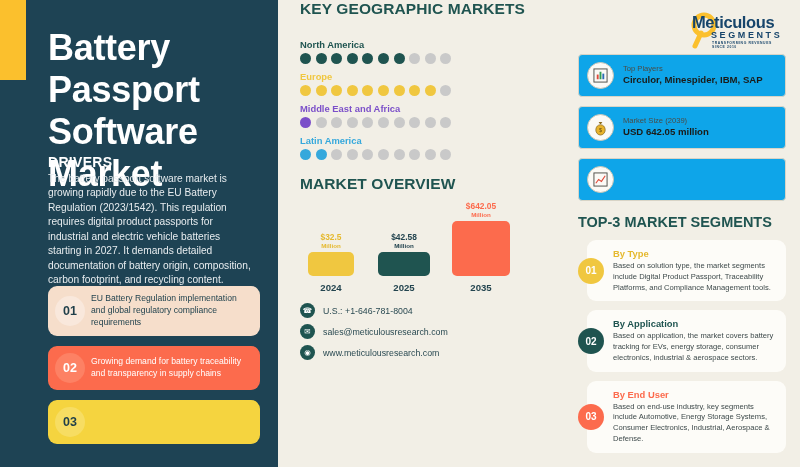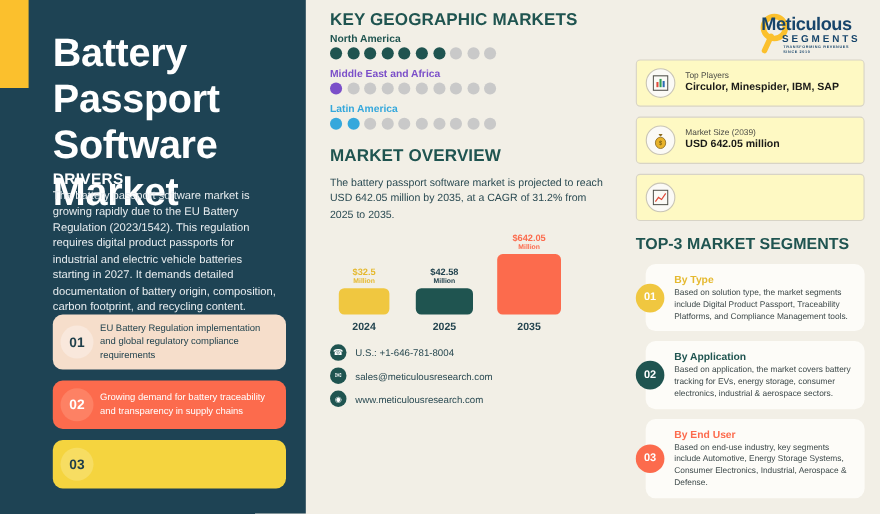--- a/index.html
+++ b/index.html
@@ -57,25 +57,25 @@
     font-size: 12.5px; font-weight: bold; color: #1F3F4A;
     margin-right: 6px;
   }
   .c1 .driver-num { background: #F9E8DC; }
   .c2 .driver-num { background: #FD8164; color: #ffffff; }
   .c3 .driver-num { background: #F7DD62; }
   .driver-text { font-size: 8.6px; line-height: 1.38; color: #23444F; }
   .c2 .driver-text { color: #ffffff; }
 
   
-  .middle { position: relative; width: 290px; flex: 0 0 290px; padding: 10px 0 0 22px; }
+  .middle { position: relative; width: 290px; flex: 0 0 290px; padding: 0 0 0 22px; }
   .sec-title {
     color: #1F5450; font-size: 15.5px; font-weight: bold; letter-spacing: 0.1px;
   }
-  .geo-list { margin-top: 1px; }
+  .geo-list { margin-top: 21px; }
   .geo-row { margin-bottom: 7px; }
   .geo-label { font-size: 9.4px; font-weight: bold; margin-bottom: 3px; }
   .dots { display: flex; gap: 4.6px; }
   .dot { width: 11px; height: 11px; border-radius: 50%; background: #C9C9C9; }
 
   .mo-block { margin-top: 15px; }
   .mo-desc {
     margin-top: 9px; width: 250px;
     font-size: 9.6px; line-height: 1.5; color: #2A4A52;
   }
@@ -116,21 +116,21 @@
     font-size: 9px; font-weight: bold; color: #17456B; letter-spacing: 2.6px;
   }
   .logo-tag {
     position: absolute; left: 30px; top: 31px;
     font-size: 3.4px; font-weight: bold; color: #17456B; letter-spacing: 0.6px;
   }
 
   .stat-box {
     display: flex; align-items: center;
     border: 1px solid #D8D4C6; border-radius: 4px;
-    background: #fef9c3;
+    background: #0ea5e9;
     padding: 7px 8px; margin-bottom: 9px;
   }
   .stat-icon {
     flex: 0 0 27px; width: 27px; height: 27px; border-radius: 50%;
     border: 1px solid #C9C5B6; background: #FBFAF6;
     display: flex; align-items: center; justify-content: center;
     margin-right: 9px;
   }
   .stat-label { font-size: 7.6px; color: #4B4B45; line-height: 1.4; }
   .stat-value { font-size: 9.6px; font-weight: bold; color: #1B1B18; line-height: 1.35; }
@@ -197,20 +197,35 @@
             <span class="dot" style="background: rgb(31, 84, 80);"></span>
             <span class="dot" style="background: rgb(31, 84, 80);"></span>
             <span class="dot" style="background: rgb(31, 84, 80);"></span>
             <span class="dot" style="background: rgb(31, 84, 80);"></span>
             <span class="dot" style="background: rgb(201, 201, 201);"></span>
             <span class="dot" style="background: rgb(201, 201, 201);"></span>
             <span class="dot" style="background: rgb(201, 201, 201);"></span>
           </div>
         </div>
         <div class="geo-row">
+          <div class="geo-label" style="color: rgb(240, 199, 64);">Europe</div>
+          <div class="dots">
+            <span class="dot" style="background: rgb(240, 199, 64);"></span>
+            <span class="dot" style="background: rgb(240, 199, 64);"></span>
+            <span class="dot" style="background: rgb(240, 199, 64);"></span>
+            <span class="dot" style="background: rgb(240, 199, 64);"></span>
+            <span class="dot" style="background: rgb(240, 199, 64);"></span>
+            <span class="dot" style="background: rgb(240, 199, 64);"></span>
+            <span class="dot" style="background: rgb(240, 199, 64);"></span>
+            <span class="dot" style="background: rgb(240, 199, 64);"></span>
+            <span class="dot" style="background: rgb(240, 199, 64);"></span>
+            <span class="dot" style="background: rgb(201, 201, 201);"></span>
+          </div>
+        </div>
+        <div class="geo-row">
           <div class="geo-label" style="color: rgb(123, 79, 201);">Middle East and Africa</div>
           <div class="dots">
             <span class="dot" style="background: rgb(123, 79, 201);"></span>
             <span class="dot" style="background: rgb(201, 201, 201);"></span>
             <span class="dot" style="background: rgb(201, 201, 201);"></span>
             <span class="dot" style="background: rgb(201, 201, 201);"></span>
             <span class="dot" style="background: rgb(201, 201, 201);"></span>
             <span class="dot" style="background: rgb(201, 201, 201);"></span>
             <span class="dot" style="background: rgb(201, 201, 201);"></span>
             <span class="dot" style="background: rgb(201, 201, 201);"></span>
@@ -230,21 +245,20 @@
             <span class="dot" style="background: rgb(201, 201, 201);"></span>
             <span class="dot" style="background: rgb(201, 201, 201);"></span>
             <span class="dot" style="background: rgb(201, 201, 201);"></span>
             <span class="dot" style="background: rgb(201, 201, 201);"></span>
           </div>
         </div>
       </div>
 
     <div class="mo-block">
       <div class="sec-title">MARKET OVERVIEW</div>
-      <div class="mo-desc">The battery passport software market is projected to reach USD 642.05 million by 2035, at a CAGR of 31.2% from 2025 to 2035.</div>
       <div class="chart" id="bar-chart">
           <div class="bar-group" style="left: 8px;">
             <div class="bar-val" style="color: rgb(229, 185, 47);">$32.5</div>
             <div class="bar-unit" style="color: rgb(229, 185, 47);">Million</div>
             <div class="bar" style="width: 46px; height: 24px; background: rgb(240, 199, 64);"></div>
           </div>
           <div class="bar-year" style="left: 8px; width: 46px;">2024</div>
           <div class="bar-group" style="left: 78px;">
             <div class="bar-val" style="color: rgb(35, 68, 79);">$42.58</div>
             <div class="bar-unit" style="color: rgb(35, 68, 79);">Million</div>

